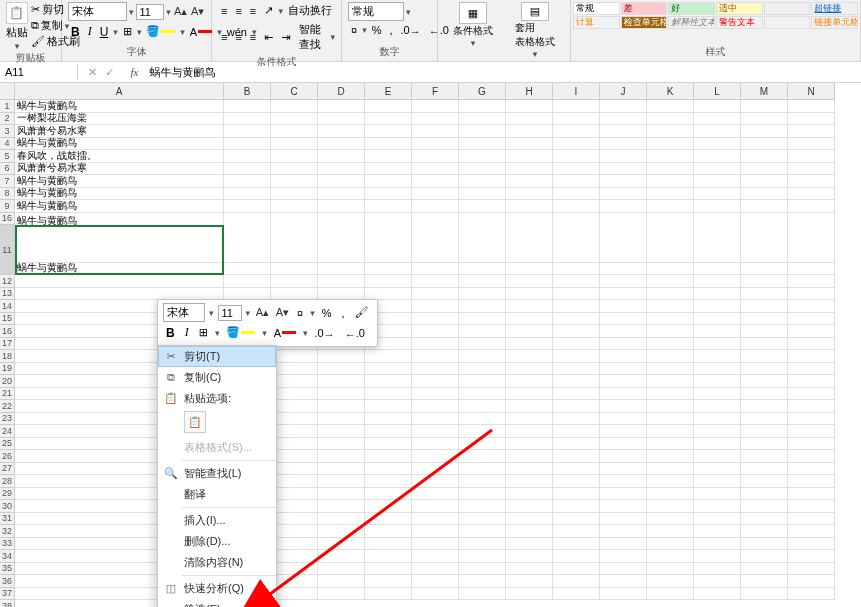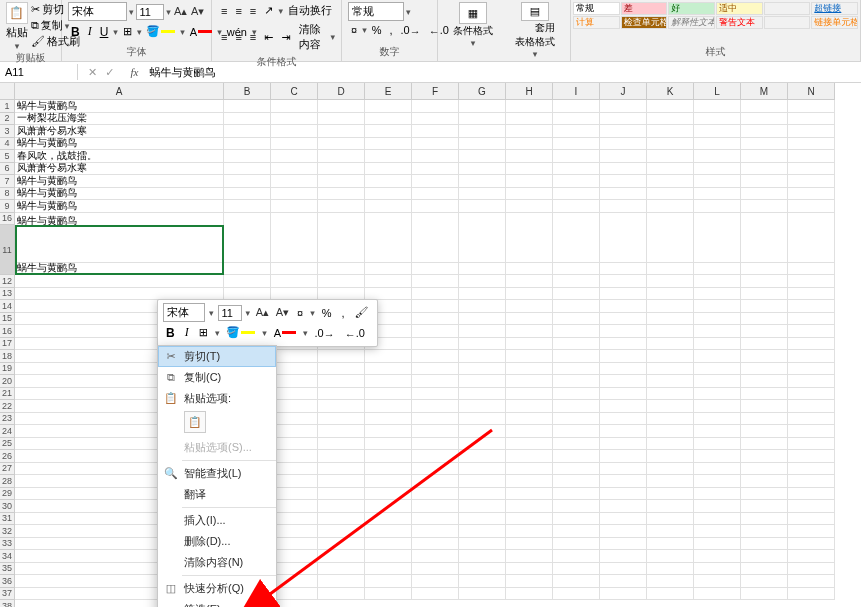--- a/index.html
+++ b/index.html
@@ -164,21 +164,21 @@
           <span>自动换行</span>
         </span>
     </div>
     <div class="ribbon-row">
       <span class="btn">≡</span>
       <span class="btn">≡</span>
       <span class="btn">≡</span>
       <span class="btn">⇤</span>
       <span class="btn">⇥</span>
       <span class="btn">
-          <span>清除内容</span>
+          <span>智能查找</span>
         </span>
         <span class="dd">▾</span>
     </div>
     <div class="ribbon-group-label">条件格式</div>
   </div>
 
   <div class="ribbon-group num-group">
     <div class="ribbon-row">
       <span class="num-sel">常规</span>
         <span class="dd">▾</span>
@@ -195,21 +195,21 @@
   </div>
 
   <div class="ribbon-group" style="display:flex;flex-direction:row;gap:4px;">
     <div class="cond-group">
       <div class="cond-icon">▦</div>
       <span style="font-size:10px;text-align:center;">条件格式</span>
         <span class="dd">▾</span>
     </div>
     <div class="cond-group">
       <div class="cond-icon">▤</div>
-      <span style="font-size:10px;text-align:right;white-space:pre;">套用
+      <span style="font-size:10px;text-align:left;white-space:pre;">套用
 表格格式</span>
         <span class="dd">▾</span>
     </div>
   </div>
 
   <div class="ribbon-group style-gallery">
     <div class="style-grid">
       <div class="style-cell sc-normal">常规</div>
       <div class="style-cell sc-bad">差</div>
       <div class="style-cell sc-good">好</div>
@@ -932,21 +932,21 @@
     </div>
   <div class="ctxt-item">
       <span class="ci">📋</span>
       <span>粘贴选项:</span>
     </div>
   <div class="paste-opts">
     <div class="paste-opt">📋</div>
   </div>
   <div class="ctxt-item disabled">
       <span class="ci"></span>
-      <span>粘贴选项(S)...</span>
+      <span>表格格式(S)...</span>
     </div>
   <div class="ctxt-sep"></div>
   <div class="ctxt-item">
       <span class="ci">🔍</span>
       <span>智能查找(L)</span>
     </div>
   <div class="ctxt-item">
       <span class="ci"></span>
       <span>翻译</span>
     </div>

